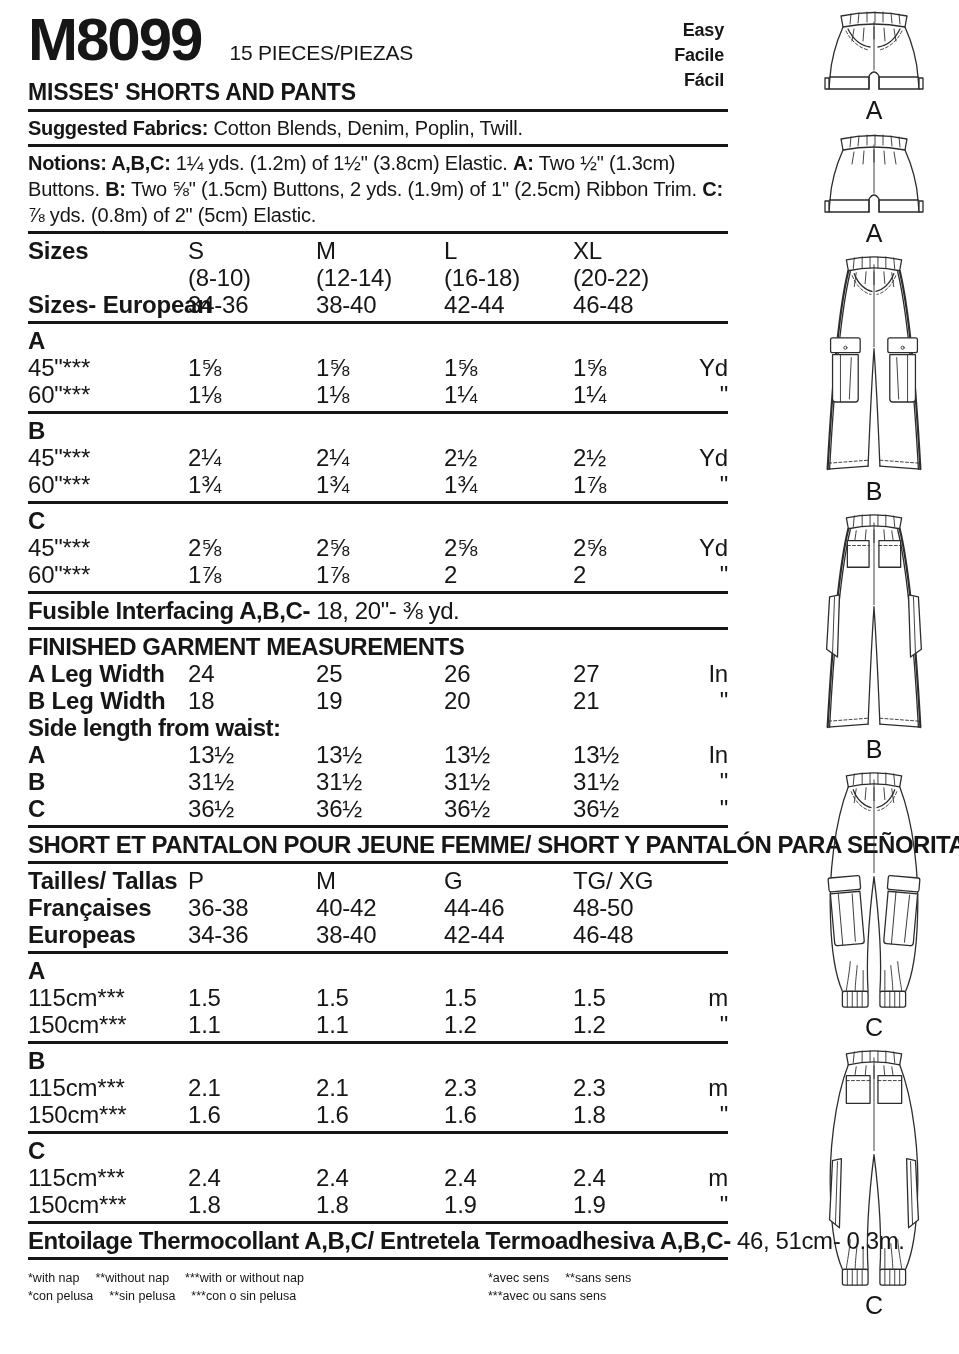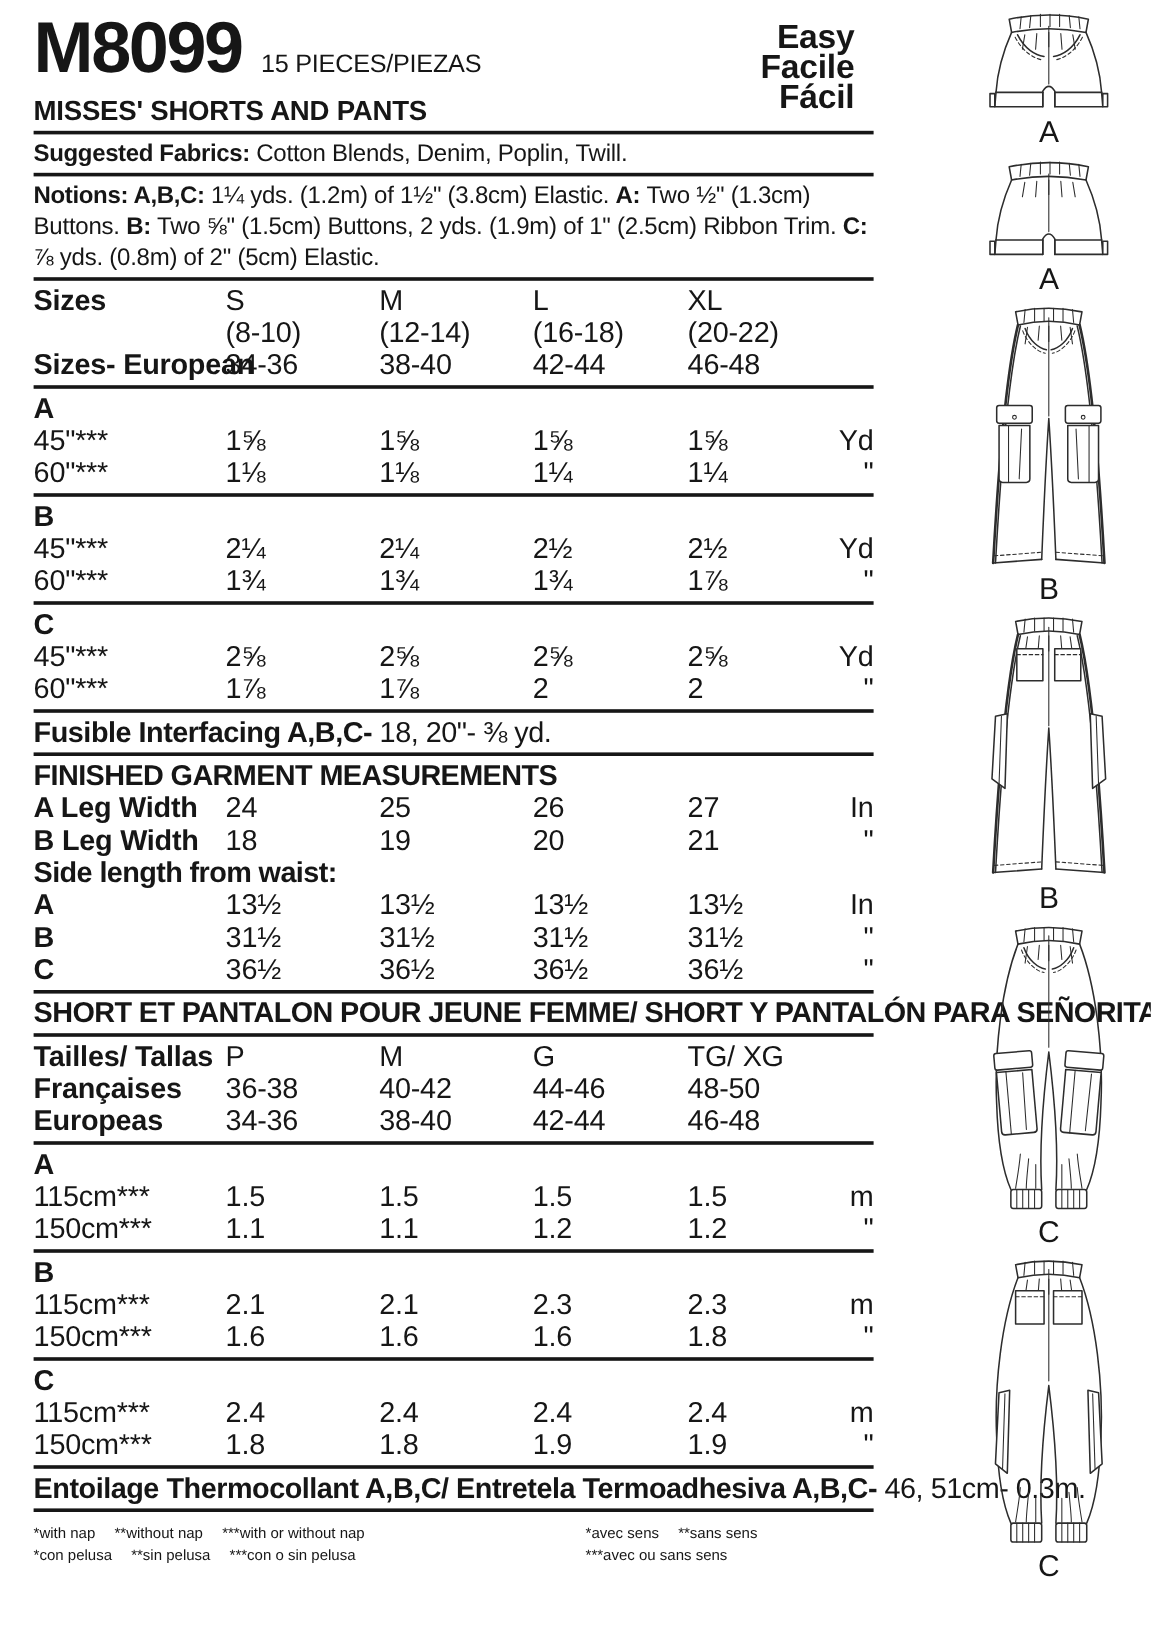--- a/index.html
+++ b/index.html
@@ -3,24 +3,24 @@
 <meta charset="utf-8">
 <style>
   html,body{margin:0;padding:0;}
   body{
     width:959px;height:1354px;position:relative;background:#ffffff;
     color:#161616;font-family:"Liberation Sans",sans-serif;
     letter-spacing:-0.2px;
   }
   .content{position:absolute;left:28px;top:0;width:700px;}
   .rule{border-top:3px solid #161616;margin:3px 0;height:0;}
-  .title-row{display:flex;align-items:baseline;gap:16px;margin-top:8px;}
+  .title-row{display:flex;align-items:baseline;gap:28px;margin-top:8px;}
   .pattern-number{font-size:60px;font-weight:700;letter-spacing:-2px;line-height:1.05;}
   .pieces{font-size:21px;font-weight:400;text-align:center;}
-  .difficulty{position:absolute;right:16px;top:18px;text-align:right;font-weight:700;font-size:28px;line-height:25px;}
+  .difficulty{position:absolute;right:4px;top:18px;text-align:right;font-weight:700;font-size:18px;line-height:25px;}
   .main-title{font-size:23px;font-weight:700;margin:8px 0 3px;}
   .textline{font-size:20px;line-height:26px;margin:1px 0;}
   .textline b{letter-spacing:-0.3px;}
   #pattern-table{margin-top:1px;}
   .trow{font-size:24px;line-height:27px;}
   .cols{display:grid;grid-template-columns:160px 128px 128px 129px 120px 1fr;}
   .c{white-space:nowrap;}
   .c.unit{text-align:right;}
   .c.b{font-weight:700;}
   .heading{font-weight:700;white-space:nowrap;letter-spacing:-0.5px;}

